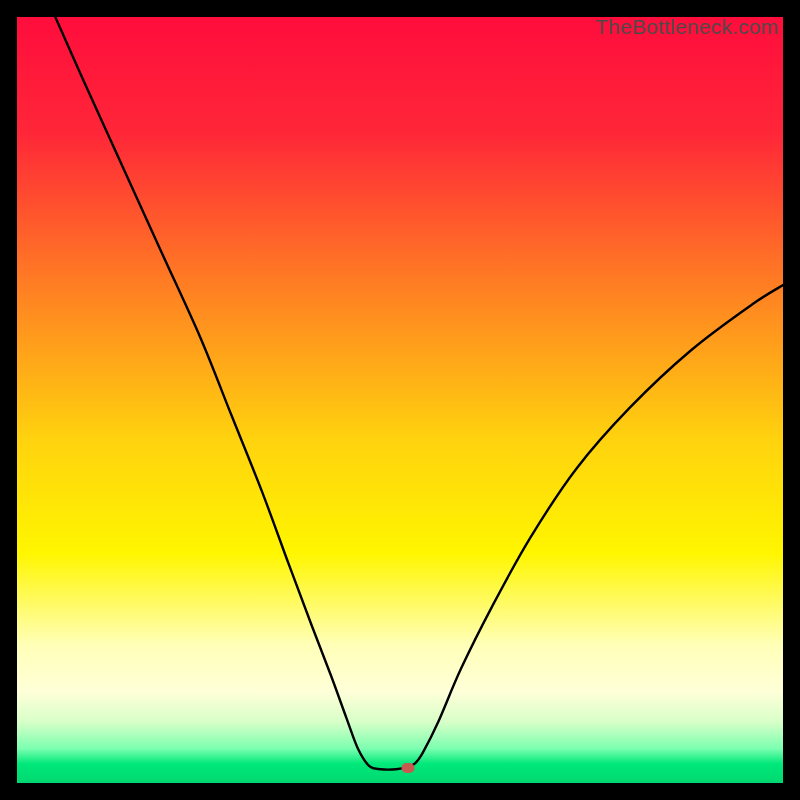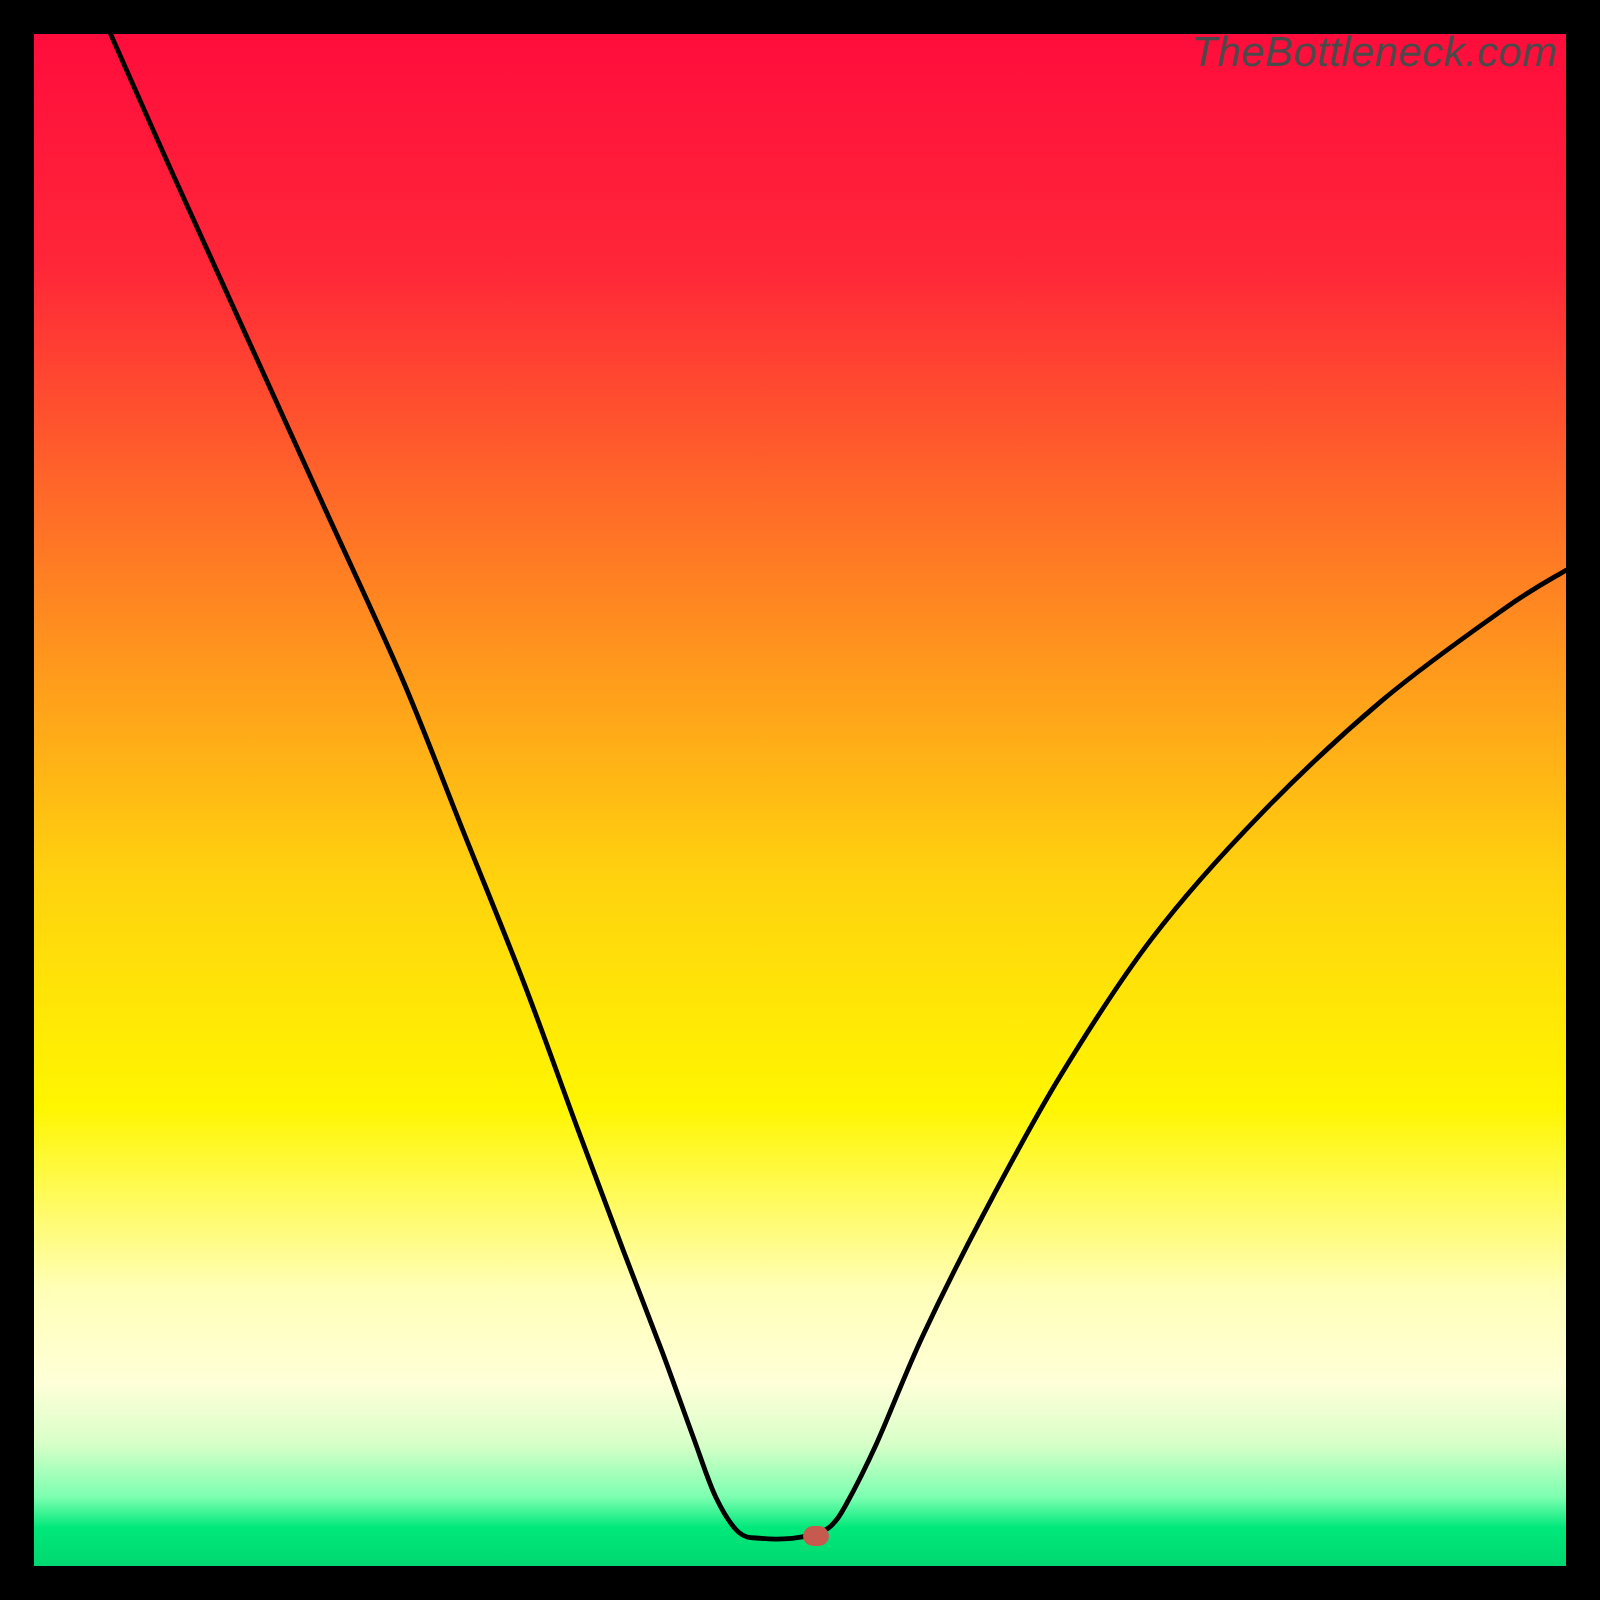--- a/index.html
+++ b/index.html
@@ -11,21 +11,20 @@
     overflow: hidden;
     font-family: Arial, Helvetica, sans-serif;
   }
   .frame {
     position: absolute;
     left: 17px;
     top: 17px;
     width: 766px;
     height: 766px;
     background: #000;
-    font-style: italic;
   }
   .plot-area {
     position: absolute;
     left: 0;
     top: 0;
     width: 766px;
     height: 766px;
   }
   .watermark {
     position: absolute;

